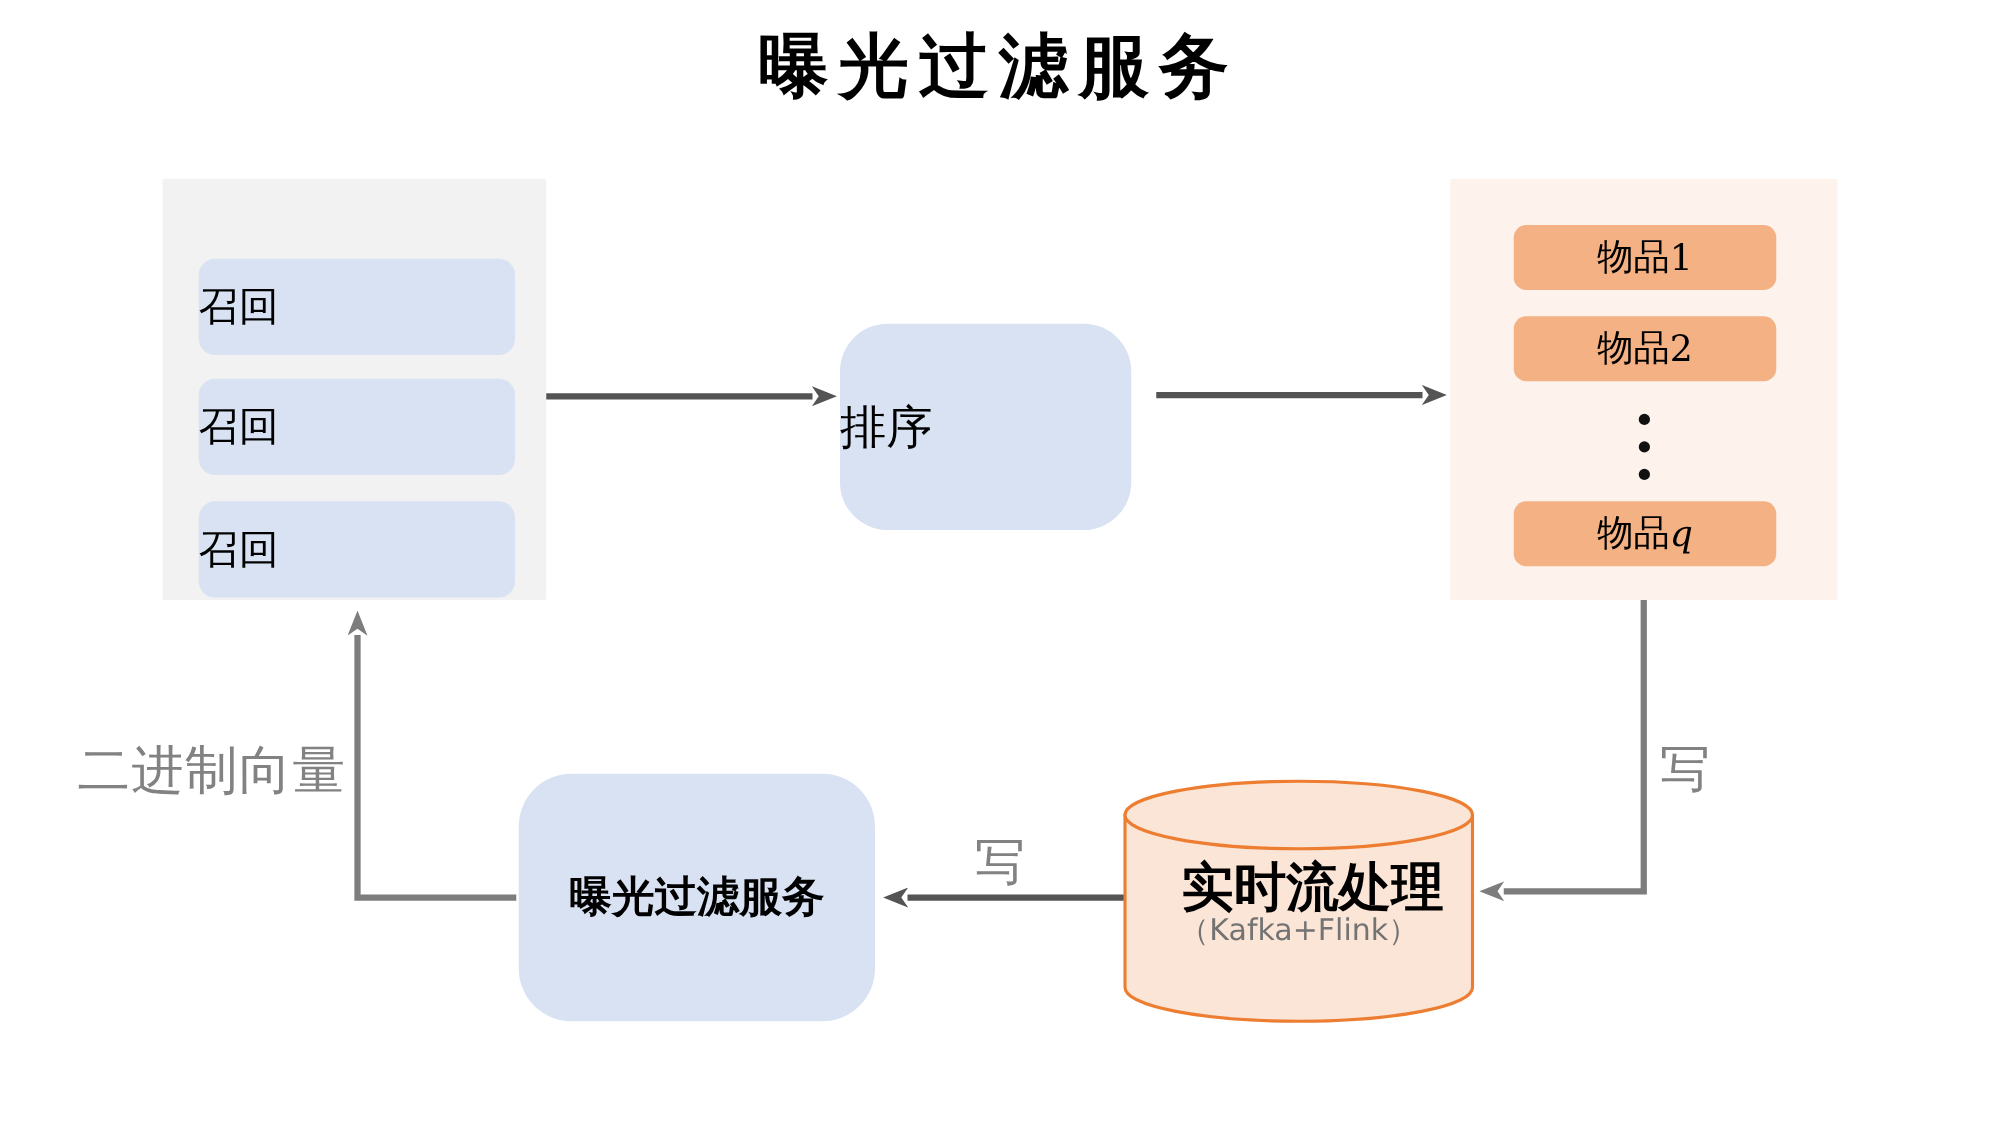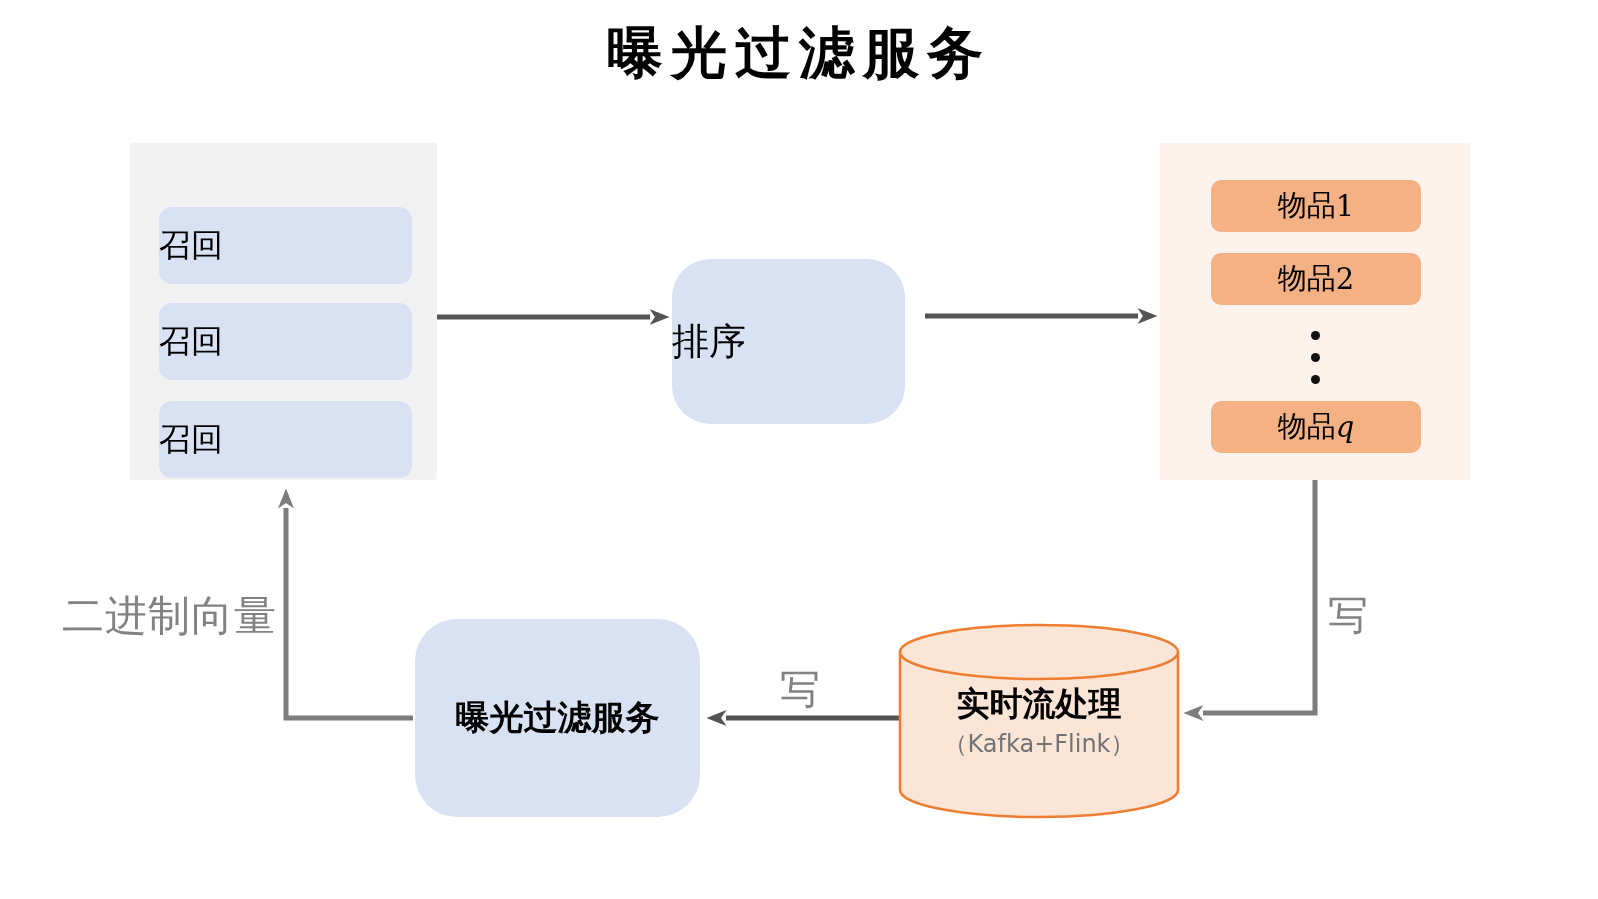--- a/index.html
+++ b/index.html
@@ -40,21 +40,21 @@
   
   .overlay{left:0;top:0;width:1598px;height:899px;pointer-events:none;}
 
   
   .bloom-box{left:415px;top:619px;width:285px;height:198px;background:#d9e2f3;border-radius:42px;
     display:flex;flex-direction:column;align-items:center;justify-content:center;color:#000;}
   .bloom-box .node-title{font-size:34px;font-weight:700;}
   .bloom-box .node-subtitle{font-size:24px;margin-top:5px;}
 
   
-  .cyl-title{left:900px;top:682px;width:278px;text-align:center;font-size:33px;font-weight:700;color:#000;}
+  .cyl-title{left:900px;top:682px;width:278px;text-align:center;font-size:42px;font-weight:700;color:#000;padding-left:11px;}
   .cyl-subtitle{left:900px;top:728px;width:278px;text-align:center;font-size:24px;color:#737373;}
 
   
   .edge-label{color:#828282;}
   .binary-vector-label{left:62px;top:588px;font-size:42px;letter-spacing:1px;}
   .write-label-mid{left:780px;top:662px;font-size:40px;}
   .write-label-right{left:1328px;top:588px;font-size:40px;}
 </style>
 </head>
 <body>

